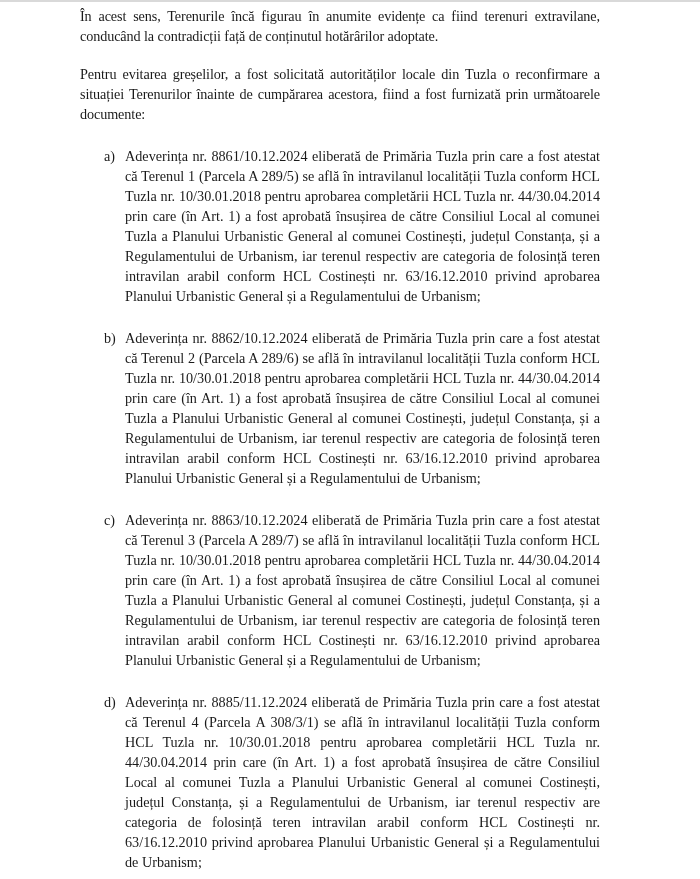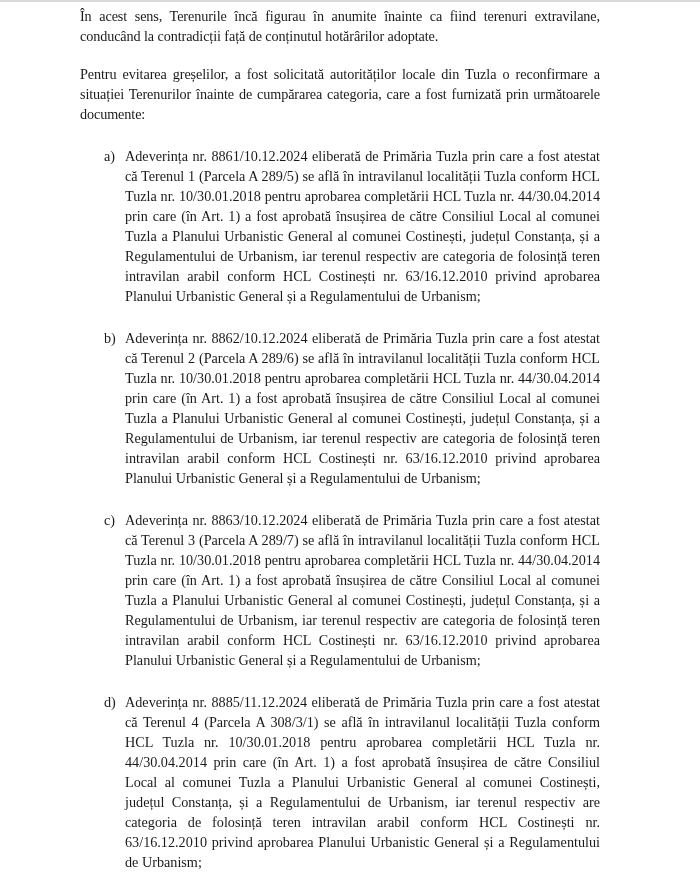--- a/index.html
+++ b/index.html
@@ -62,22 +62,22 @@
       display: block;
       text-align: justify;
     }
   </style>
 </head>
 <body>
 
 <div class="top-border"></div>
 
 <div class="page">
-  <p class="para p1">În acest sens, Terenurile încă figurau în anumite înainte ca fiind terenuri extravilane, conducând la contradicții față de conținutul hotărârilor adoptate.</p>
-  <p class="para p2">Pentru evitarea greșelilor, a fost solicitată autorităților locale din Tuzla o reconfirmare a situației Terenurilor înainte de cumpărarea categoria, care a fost furnizată prin următoarele documente:</p>
+  <p class="para p1">În acest sens, Terenurile încă figurau în anumite evidențe ca fiind terenuri extravilane, conducând la contradicții față de conținutul hotărârilor adoptate.</p>
+  <p class="para p2">Pentru evitarea greșelilor, a fost solicitată autorităților locale din Tuzla o reconfirmare a situației Terenurilor înainte de cumpărarea acestora, fiind a fost furnizată prin următoarele documente:</p>
 
   <ul class="list">
     <li class="list-item">
       <span class="list-marker">a)</span>
       <span class="item-text"><span class="bold">Adeverința nr. 8861/10.12.2024</span><span> eliberată de Primăria Tuzla prin care a fost atestat că Terenul 1 (Parcela A 289/5) se află în intravilanul localității Tuzla conform HCL Tuzla nr. 10/30.01.2018 pentru aprobarea completării HCL Tuzla nr. 44/30.04.2014 prin care (în Art. 1) a fost aprobată însușirea de către Consiliul Local al comunei Tuzla a Planului Urbanistic General al comunei Costinești, județul Constanța, și a Regulamentului de Urbanism, iar terenul respectiv are categoria de folosință teren intravilan arabil conform HCL Costinești nr. 63/16.12.2010 privind aprobarea Planului Urbanistic General și a Regulamentului de Urbanism;</span></span>
     </li>
     <li class="list-item">
       <span class="list-marker">b)</span>
       <span class="item-text"><span class="bold">Adeverința nr. 8862/10.12.2024</span><span> eliberată de Primăria Tuzla prin care a fost atestat că Terenul 2 (Parcela A 289/6) se află în intravilanul localității Tuzla conform HCL Tuzla nr. 10/30.01.2018 pentru aprobarea completării HCL Tuzla nr. 44/30.04.2014 prin care (în Art. 1) a fost aprobată însușirea de către Consiliul Local al comunei Tuzla a Planului Urbanistic General al comunei Costinești, județul Constanța, și a Regulamentului de Urbanism, iar terenul respectiv are categoria de folosință teren intravilan arabil conform HCL Costinești nr. 63/16.12.2010 privind aprobarea Planului Urbanistic General și a Regulamentului de Urbanism;</span></span>
     </li>

